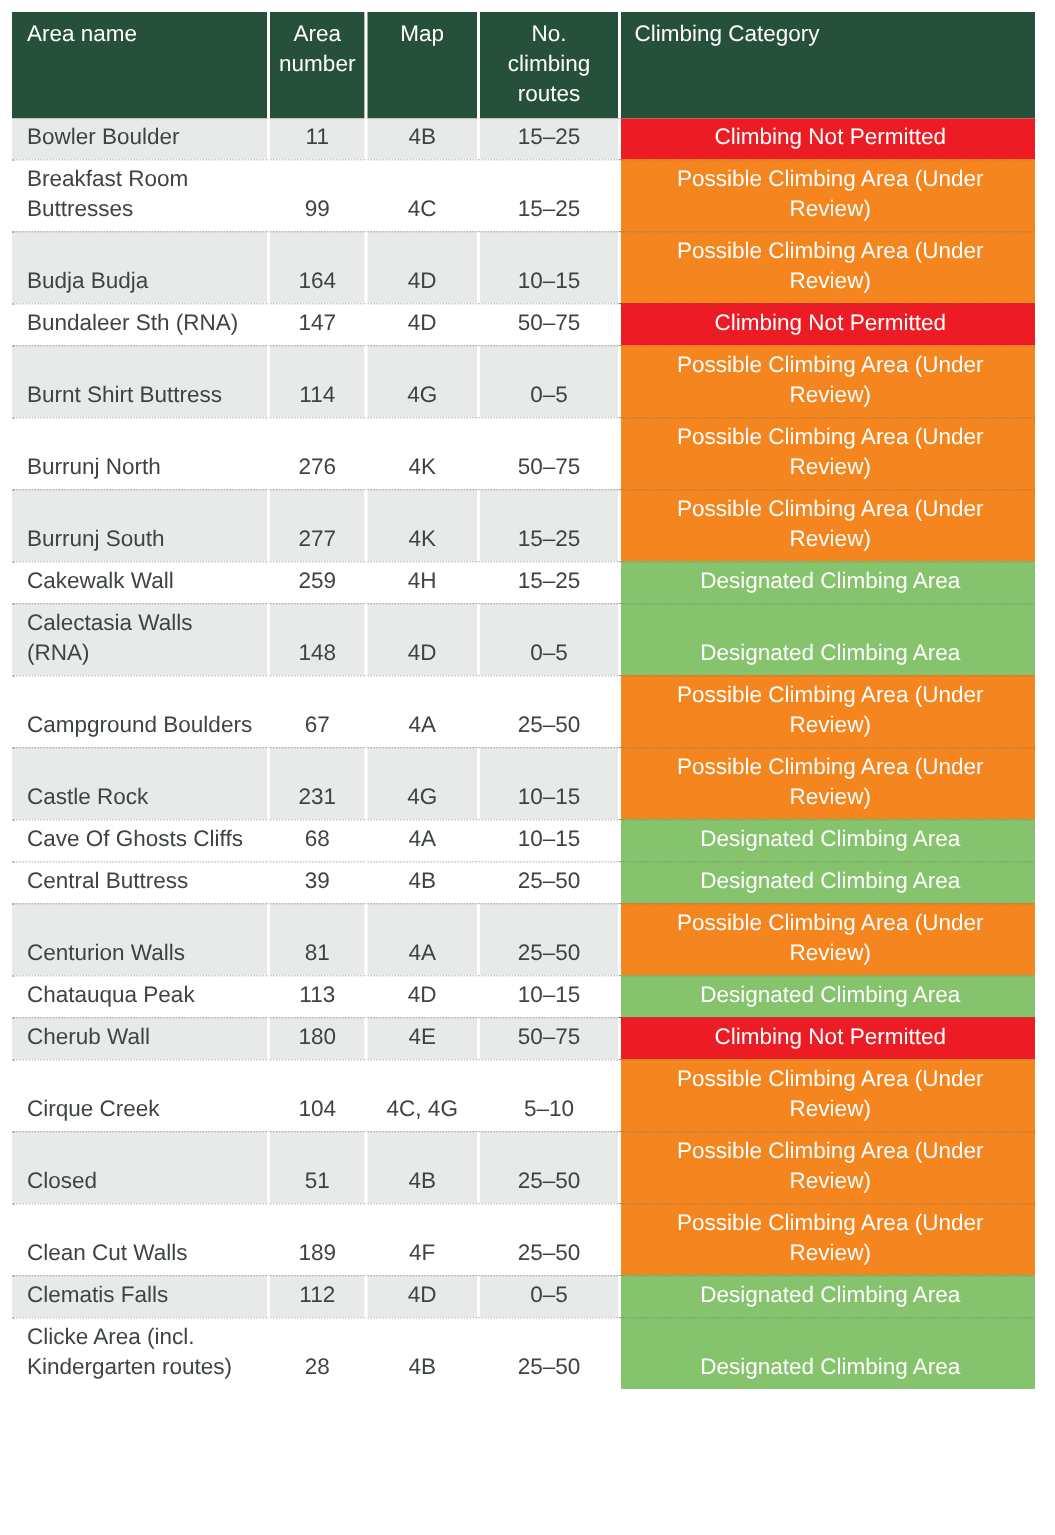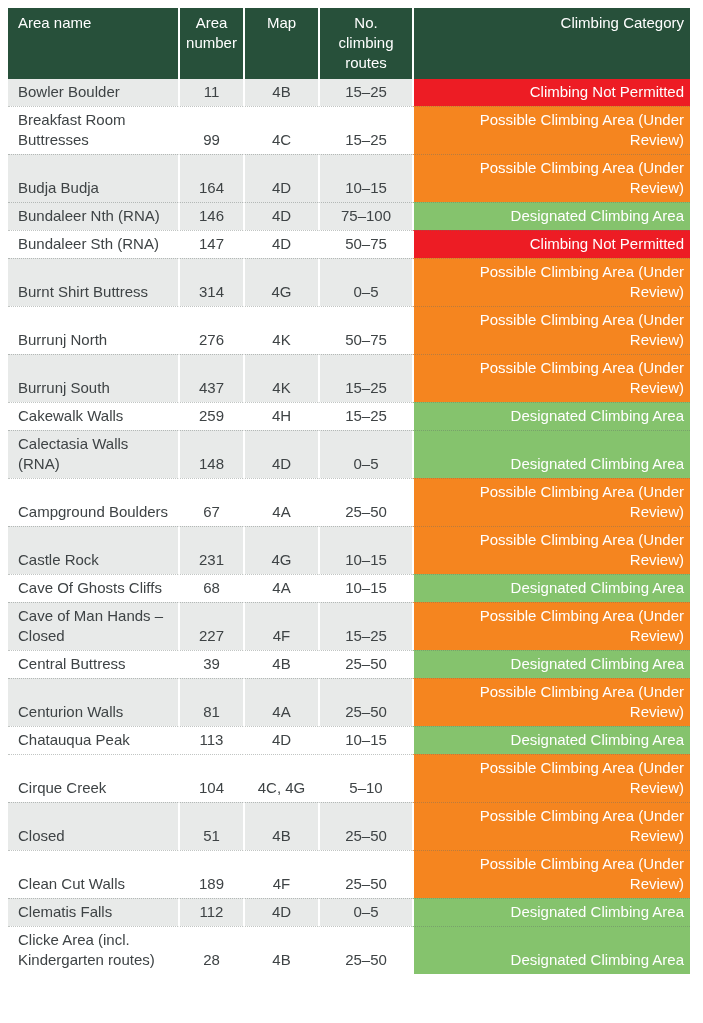--- a/index.html
+++ b/index.html
@@ -32,21 +32,21 @@
     text-align: center;
     vertical-align: top;
     padding: 5px 6px 6px 6px;
     height: 35px;
   }
   thead th:first-child {
     text-align: left;
     padding-left: 10px;
   }
   thead th.cat-head {
-    text-align: right;
+    text-align: left;
     padding-left: 9px;
   }
   thead th + th {
     border-left: 2px solid #ffffff;
     margin-top: 16px;
   }
   
   tbody td {
     font-size: 15px;
     line-height: 20px;
@@ -64,21 +64,21 @@
   }
   tbody td.c-name {
     text-align: left;
     padding-left: 10px;
     padding-right: 8px;
   }
   tbody tr.shade td {
     background: #E8EAE9;
   }
   tbody td.c-cat {
-    text-align: right;
+    text-align: center;
     padding-left: 9px;
     color: #ffffff;
   }
   tbody tr.shade td.c-cat,
   tbody tr td.c-cat {
     
   }
 </style>
 </head>
 <body>
@@ -116,57 +116,50 @@
           <td class="c-routes">15–25</td>
           <td class="c-cat" style="background: rgb(245, 133, 31);">Possible Climbing Area (Under Review)</td>
         </tr>
         <tr class="shade">
           <td class="c-name">Budja Budja</td>
           <td class="c-num">164</td>
           <td class="c-map">4D</td>
           <td class="c-routes">10–15</td>
           <td class="c-cat" style="background: rgb(245, 133, 31);">Possible Climbing Area (Under Review)</td>
         </tr>
-        <tr class="shade">
-          <td class="c-name">Bundaleer Nth (RNA)</td>
-          <td class="c-num">146</td>
-          <td class="c-map">4D</td>
-          <td class="c-routes">75–100</td>
-          <td class="c-cat" style="background: rgb(133, 195, 109);">Designated Climbing Area</td>
-        </tr>
         <tr>
           <td class="c-name">Bundaleer Sth (RNA)</td>
           <td class="c-num">147</td>
           <td class="c-map">4D</td>
           <td class="c-routes">50–75</td>
           <td class="c-cat" style="background: rgb(237, 28, 36);">Climbing Not Permitted</td>
         </tr>
         <tr class="shade">
           <td class="c-name">Burnt Shirt Buttress</td>
-          <td class="c-num">314</td>
+          <td class="c-num">114</td>
           <td class="c-map">4G</td>
           <td class="c-routes">0–5</td>
           <td class="c-cat" style="background: rgb(245, 133, 31);">Possible Climbing Area (Under Review)</td>
         </tr>
         <tr>
           <td class="c-name">Burrunj North</td>
           <td class="c-num">276</td>
           <td class="c-map">4K</td>
           <td class="c-routes">50–75</td>
           <td class="c-cat" style="background: rgb(245, 133, 31);">Possible Climbing Area (Under Review)</td>
         </tr>
         <tr class="shade">
           <td class="c-name">Burrunj South</td>
-          <td class="c-num">437</td>
+          <td class="c-num">277</td>
           <td class="c-map">4K</td>
           <td class="c-routes">15–25</td>
           <td class="c-cat" style="background: rgb(245, 133, 31);">Possible Climbing Area (Under Review)</td>
         </tr>
         <tr>
-          <td class="c-name">Cakewalk Walls</td>
+          <td class="c-name">Cakewalk Wall</td>
           <td class="c-num">259</td>
           <td class="c-map">4H</td>
           <td class="c-routes">15–25</td>
           <td class="c-cat" style="background: rgb(133, 195, 109);">Designated Climbing Area</td>
         </tr>
         <tr class="shade">
           <td class="c-name">Calectasia Walls (RNA)</td>
           <td class="c-num">148</td>
           <td class="c-map">4D</td>
           <td class="c-routes">0–5</td>
@@ -186,47 +179,47 @@
           <td class="c-routes">10–15</td>
           <td class="c-cat" style="background: rgb(245, 133, 31);">Possible Climbing Area (Under Review)</td>
         </tr>
         <tr>
           <td class="c-name">Cave Of Ghosts Cliffs</td>
           <td class="c-num">68</td>
           <td class="c-map">4A</td>
           <td class="c-routes">10–15</td>
           <td class="c-cat" style="background: rgb(133, 195, 109);">Designated Climbing Area</td>
         </tr>
-        <tr class="shade">
-          <td class="c-name">Cave of Man Hands – Closed</td>
-          <td class="c-num">227</td>
-          <td class="c-map">4F</td>
-          <td class="c-routes">15–25</td>
-          <td class="c-cat" style="background: rgb(245, 133, 31);">Possible Climbing Area (Under Review)</td>
-        </tr>
         <tr>
           <td class="c-name">Central Buttress</td>
           <td class="c-num">39</td>
           <td class="c-map">4B</td>
           <td class="c-routes">25–50</td>
           <td class="c-cat" style="background: rgb(133, 195, 109);">Designated Climbing Area</td>
         </tr>
         <tr class="shade">
           <td class="c-name">Centurion Walls</td>
           <td class="c-num">81</td>
           <td class="c-map">4A</td>
           <td class="c-routes">25–50</td>
           <td class="c-cat" style="background: rgb(245, 133, 31);">Possible Climbing Area (Under Review)</td>
         </tr>
         <tr>
           <td class="c-name">Chatauqua Peak</td>
           <td class="c-num">113</td>
           <td class="c-map">4D</td>
           <td class="c-routes">10–15</td>
           <td class="c-cat" style="background: rgb(133, 195, 109);">Designated Climbing Area</td>
+        </tr>
+        <tr class="shade">
+          <td class="c-name">Cherub Wall</td>
+          <td class="c-num">180</td>
+          <td class="c-map">4E</td>
+          <td class="c-routes">50–75</td>
+          <td class="c-cat" style="background: rgb(237, 28, 36);">Climbing Not Permitted</td>
         </tr>
         <tr>
           <td class="c-name">Cirque Creek</td>
           <td class="c-num">104</td>
           <td class="c-map">4C, 4G</td>
           <td class="c-routes">5–10</td>
           <td class="c-cat" style="background: rgb(245, 133, 31);">Possible Climbing Area (Under Review)</td>
         </tr>
         <tr class="shade">
           <td class="c-name">Closed</td>

